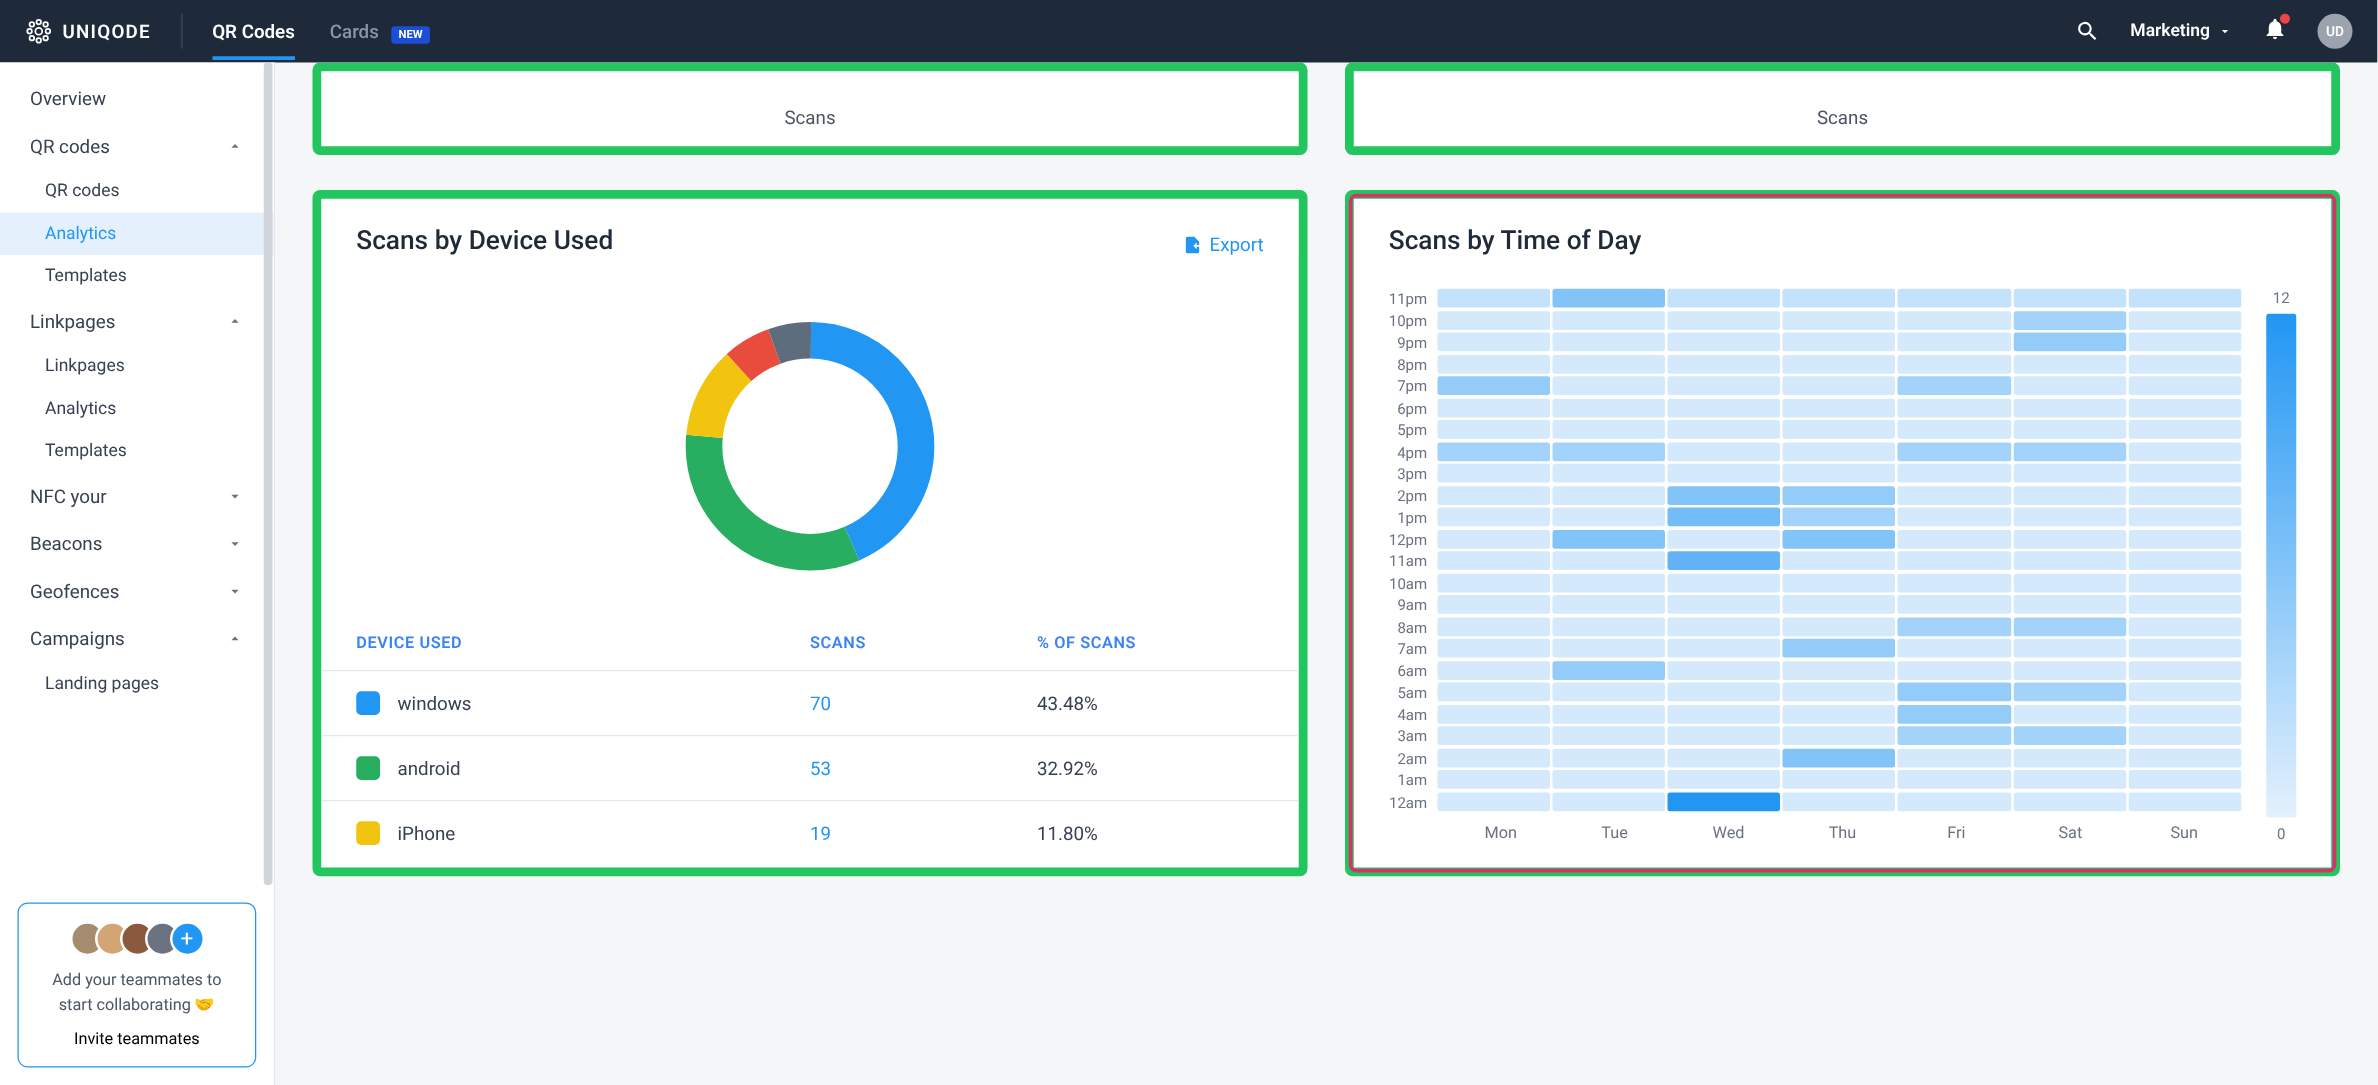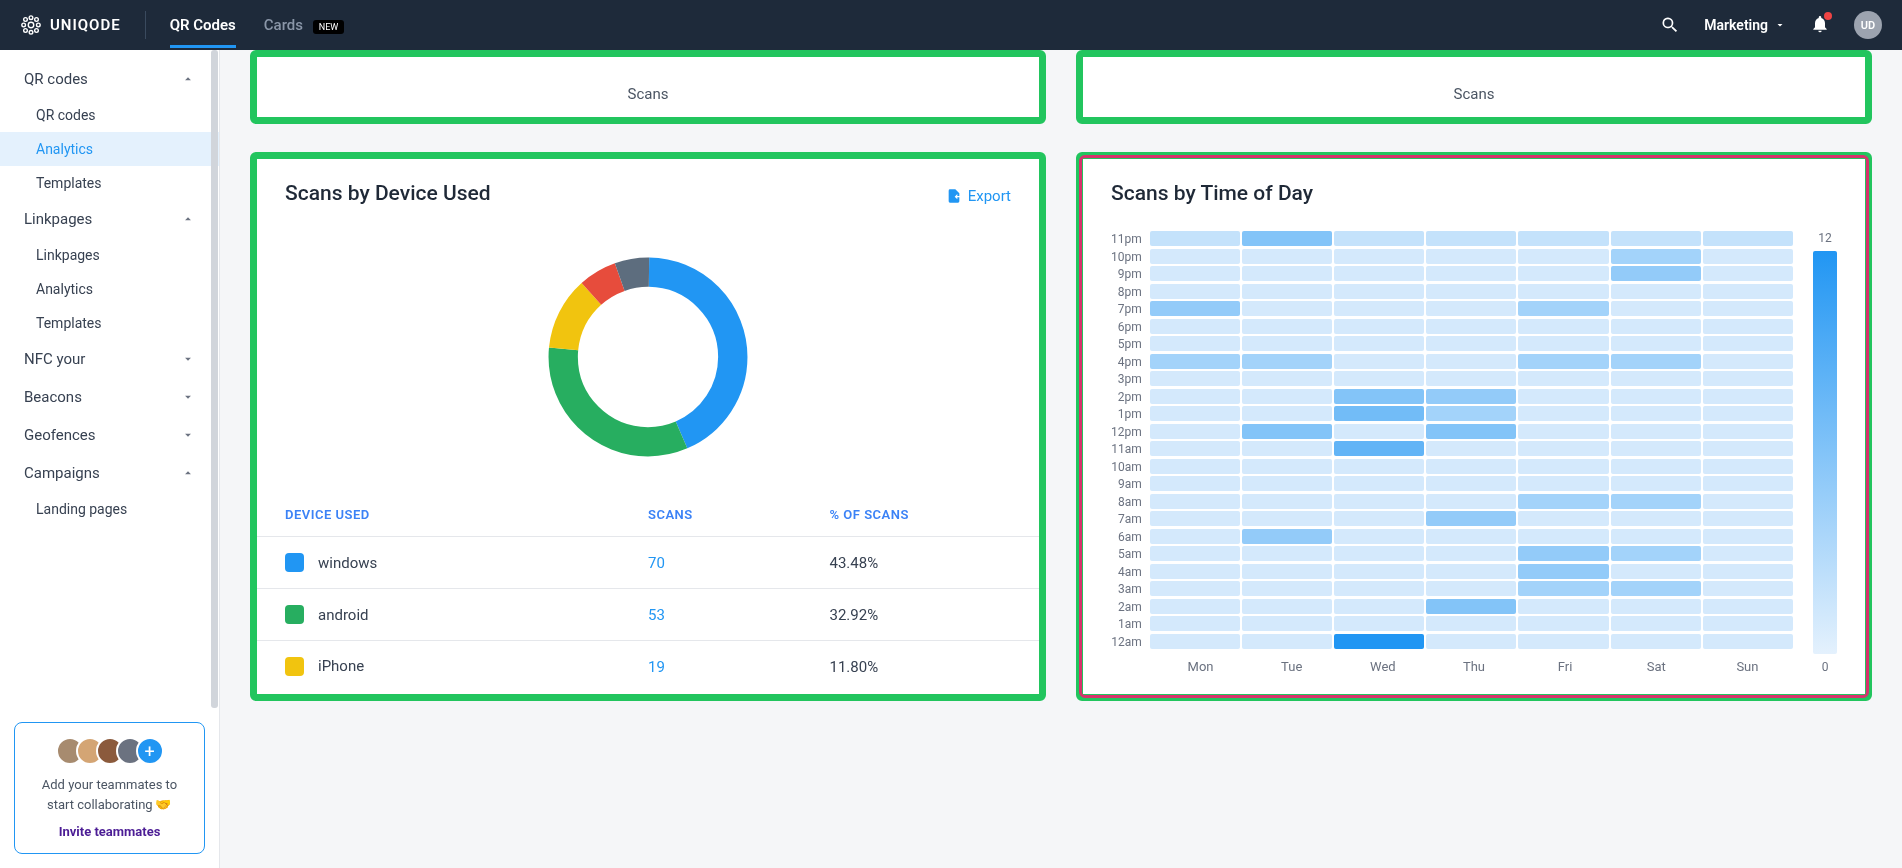--- a/index.html
+++ b/index.html
@@ -5,41 +5,41 @@
 *{margin:0;padding:0;box-sizing:border-box;font-family:-apple-system,BlinkMacSystemFont,"Segoe UI",Roboto,sans-serif}
 body{background:#f5f6f8;font-size:14px;color:#1f2937}
 .topbar{background:#1e2a3a;height:50px;display:flex;align-items:center;padding:0 20px;color:#fff}
 .logo{display:flex;align-items:center;gap:8px;font-weight:600;letter-spacing:1px;font-size:15px}
 .logo-icon{width:22px;height:22px}
 .divider-v{width:1px;height:28px;background:#3a4a5e;margin:0 24px}
 .topnav{display:flex;gap:28px;align-items:center}
 .topnav-item{color:#fff;font-weight:600;font-size:15px;cursor:pointer;position:relative;padding:14px 0}
 .topnav-item.active::after{content:'';position:absolute;bottom:0;left:0;right:0;height:3px;background:#2196f3}
 .topnav-item.dim{color:#8a96a8;font-weight:500}
-.badge-new{background:#000000;color:#fff;font-size:9px;font-weight:400;padding:2px 6px;border-radius:3px;margin-left:6px}
+.badge-new{background:#1d4ed8;color:#fff;font-size:9px;font-weight:700;padding:2px 6px;border-radius:3px;margin-left:6px}
 .top-right{margin-left:auto;display:flex;align-items:center;gap:24px}
 .search-icon,.bell-icon{width:20px;height:20px;cursor:pointer;fill:#fff}
 .org-dropdown{display:flex;align-items:center;gap:6px;cursor:pointer;font-weight:600}
 .notif-wrap{position:relative}
 .notif-dot{position:absolute;top:-2px;right:-2px;width:8px;height:8px;background:#ef4444;border-radius:50%}
 .avatar{width:28px;height:28px;border-radius:50%;background:#9ca3af;color:#fff;display:flex;align-items:center;justify-content:center;font-size:11px;font-weight:600}
 .layout{display:flex;height:calc(100vh - 50px)}
 .sidebar{width:220px;background:#fff;border-right:1px solid #e5e7eb;overflow-y:auto;display:flex;flex-direction:column}
 .side-scroll{flex:1;overflow-y:auto;padding:10px 0;position:relative}
 .side-item{padding:10px 24px;cursor:pointer;display:flex;align-items:center;justify-content:space-between;color:#374151;font-size:15px}
 .side-sub{padding:9px 24px 9px 36px;cursor:pointer;color:#374151;font-size:14px}
 .side-sub.active{background:#e4f1fd;color:#2196f3}
 .chevron{width:14px;height:14px;fill:#6b7280}
 .invite-card{margin:14px;border:1px solid #2196f3;border-radius:8px;padding:14px;text-align:center;font-size:13px}
 .invite-avatars{display:flex;justify-content:center;margin-bottom:10px}
 .invite-av{width:28px;height:28px;border-radius:50%;border:2px solid #fff;margin-left:-8px;background:#ddd}
 .invite-av:first-child{margin-left:0}
 .invite-add{background:#2196f3;color:#fff;display:flex;align-items:center;justify-content:center;font-size:18px}
 .invite-text{color:#4b5563;line-height:1.5}
-.invite-link{color:#4c1d95;font-weight:700;margin-top:10px;cursor:pointer}
+.invite-link{color:#000000;font-weight:400;margin-top:10px;cursor:pointer}
 .main{flex:1;overflow-y:auto;padding:0 30px 30px 30px;position:relative}
 .row{display:flex;gap:30px;margin-top:0}
 .row:first-child{margin-top:0}
 .row+.row{margin-top:28px}
 .card{background:#fff;border:7px solid #22c55e;border-radius:6px;flex:1;position:relative}
 .card-top{height:60px;display:flex;align-items:flex-end;justify-content:center;padding-bottom:14px;color:#4b5563;font-size:15px}
 .card-header{display:flex;align-items:flex-end;justify-content:space-between;padding:22px 28px}
 .card-title{font-size:21px;font-weight:500;color:#1f2937}
 .export-btn{color:#2196f3;display:flex;align-items:center;gap:6px;cursor:pointer;font-size:15px}
 .export-icon{width:16px;height:16px;fill:#2196f3}
@@ -115,20 +115,21 @@
         </svg>
       <span class="notif-dot"></span>
     </div>
     <div class="avatar">UD</div>
   </div>
 </div>
 
 <div class="layout">
   <div class="sidebar">
     <div class="side-scroll">
+      <div class="side-item">Overview</div>
       <div class="side-item">
         <span>QR codes</span>
         <svg class="chevron" viewBox="0 0 24 24">
             <path d="M7 14l5-5 5 5z"></path>
           </svg>
       </div>
       <div class="side-sub">QR codes</div>
       <div class="side-sub active">Analytics</div>
       <div class="side-sub">Templates</div>
       <div class="side-item">
@@ -228,21 +229,21 @@
               </div>
               <div class="device-row">
                 <div class="col-device" style="display:flex;align-items:center">
                   <span class="device-sq" style="background:#27ae60"></span>
                   <span class="device-name">android</span>
                 </div>
                 <div class="col-scans device-scans">53</div>
                 <div class="col-pct device-pct">32.92%</div>
               </div>
               <div class="device-row">
-                <div class="col-device" style="display:flex;align-items:flex-start">
+                <div class="col-device" style="display:flex;align-items:center">
                   <span class="device-sq" style="background:#f1c40f"></span>
                   <span class="device-name">iPhone</span>
                 </div>
                 <div class="col-scans device-scans">19</div>
                 <div class="col-pct device-pct">11.80%</div>
               </div>
             </div>
         </div>
       </div>
 

